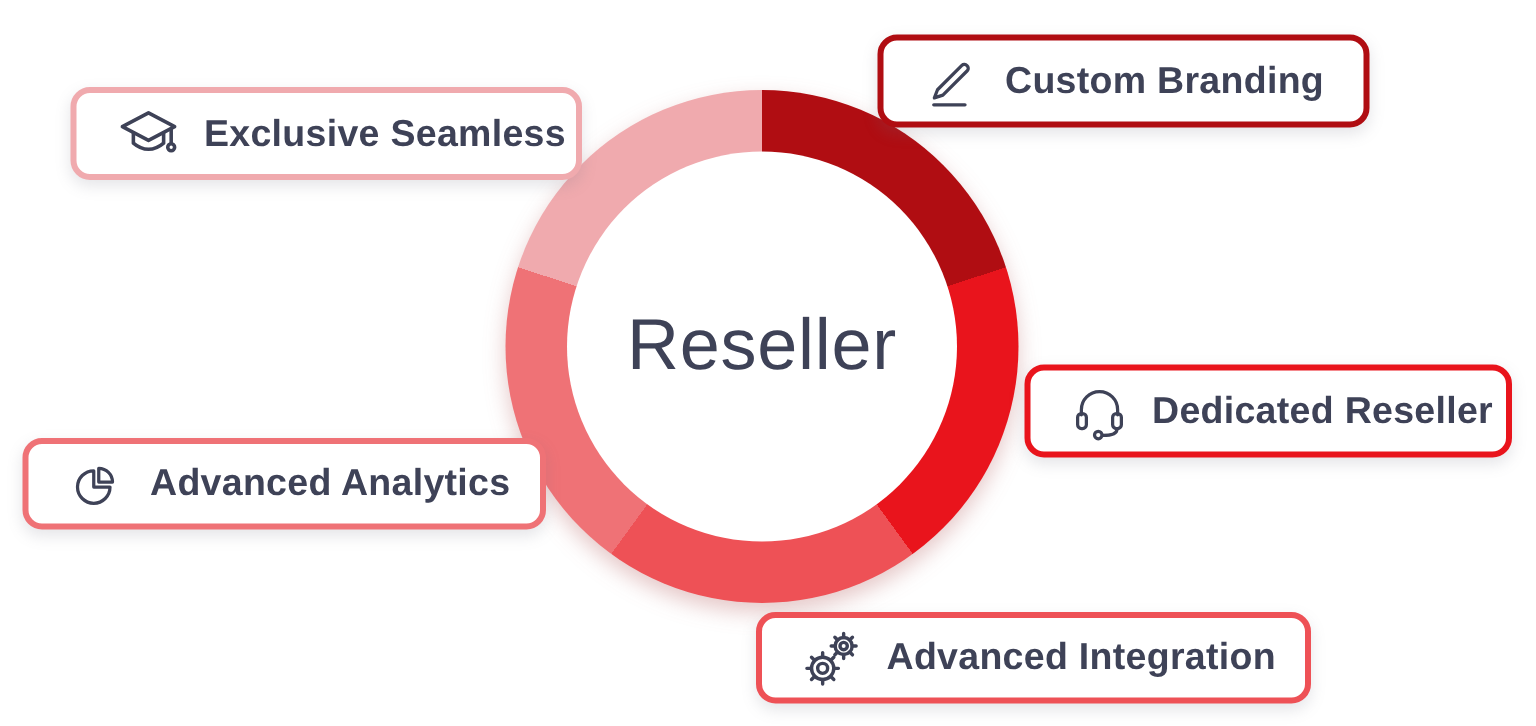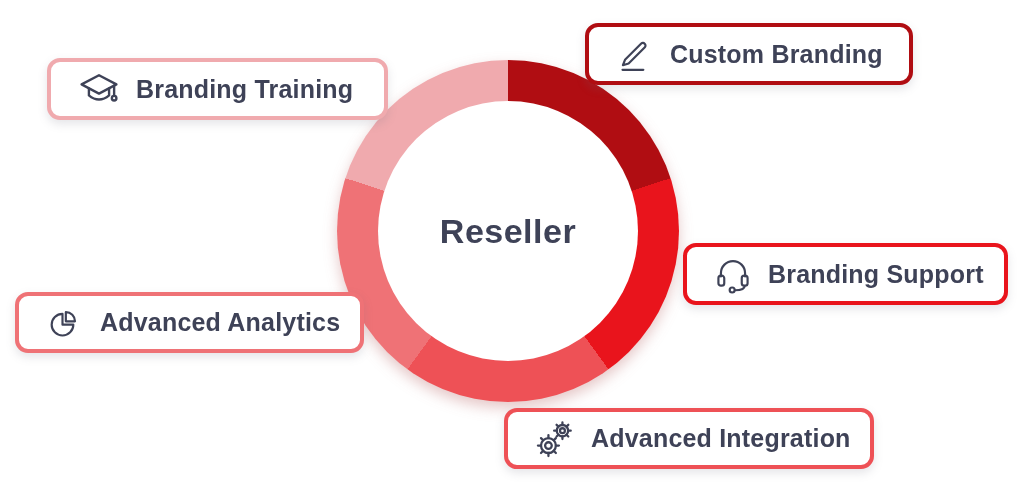--- a/index.html
+++ b/index.html
@@ -22,22 +22,22 @@
     position:absolute;
     left:41px;top:41px;
     width:260px;height:260px;
     border-radius:50%;
     background:#ffffff;
     display:flex;flex-direction:column;
     align-items:center;justify-content:center;
   }
   .center-title{
     text-align:left;
-    font-size:34px;
-    font-weight:700;
+    font-size:48px;
+    font-weight:400;
     line-height:52px;
     letter-spacing:.5px;
   }
   .center-title span{display:block;}
   
   .card{
     position:absolute;
     box-sizing:border-box;
     background:#ffffff;
     border:4px solid #3b82f6;
@@ -76,21 +76,21 @@
 
   <div class="card" id="card-exclusive-training" style="border-color: rgb(240, 170, 174);">
     <span class="icon">
       <svg width="44" height="44" viewBox="0 0 48 48">
         <path d="M5 19 L24 9 L43 19 L24 29 Z"></path>
         <path d="M13 23.5 v7.5 c3.5 3 7 4.5 11 4.5 s7.5 -1.5 11 -4.5 v-7.5"></path>
         <path d="M40.5 20.5 v10.5"></path>
         <circle cx="40.5" cy="34" r="2.5"></circle>
       </svg>
     </span>
-    <span class="label">Branding Training</span>
+    <span class="label">Exclusive Seamless</span>
   </div>
 
   <div class="card" id="card-custom-branding" style="border-color: rgb(176, 13, 18);">
     <span class="icon">
       <svg width="40" height="40" viewBox="0 0 48 48">
         <path d="M12 31 L31.5 11.5 c2.6 -2.6 6.9 1.7 4.3 4.3 L16.3 35.3 L9.5 37.5 Z"></path>
         <path d="M9 43 H34"></path>
       </svg>
     </span>
     <span class="label">Custom Branding</span>
@@ -99,21 +99,21 @@
   <div class="card" id="card-dedicated-support" style="border-color: rgb(233, 20, 28);">
     <span class="icon">
       <svg width="40" height="40" viewBox="0 0 48 48">
         <path d="M9.5 27 v-4 a14.5 14.5 0 0 1 29 0 v4"></path>
         <rect x="6.5" y="26" width="7" height="12" rx="3"></rect>
         <rect x="34.5" y="26" width="7" height="12" rx="3"></rect>
         <path d="M38 38.5 c0 4 -6.5 5 -11.5 5"></path>
         <circle cx="23" cy="43.2" r="3"></circle>
       </svg>
     </span>
-    <span class="label">Branding Support</span>
+    <span class="label">Dedicated Reseller</span>
   </div>
 
   <div class="card" id="card-seamless-integration" style="border-color: rgb(238, 81, 86);">
     <span class="icon">
       <svg width="42" height="42" viewBox="0 0 48 48">
 
         <circle cx="16.5" cy="31.5" r="8.5"></circle>
         <circle cx="16.5" cy="31.5" r="3.8"></circle>
         <path d="M25 31.5 H28.5 M22.5 37.5 L25 40 M16.5 40 V43.5 M10.5 37.5 L8 40 M8 31.5 H4.5 M10.5 25.5 L8 23 M16.5 23 V19.5 M22.5 25.5 L25 23"></path>
 

